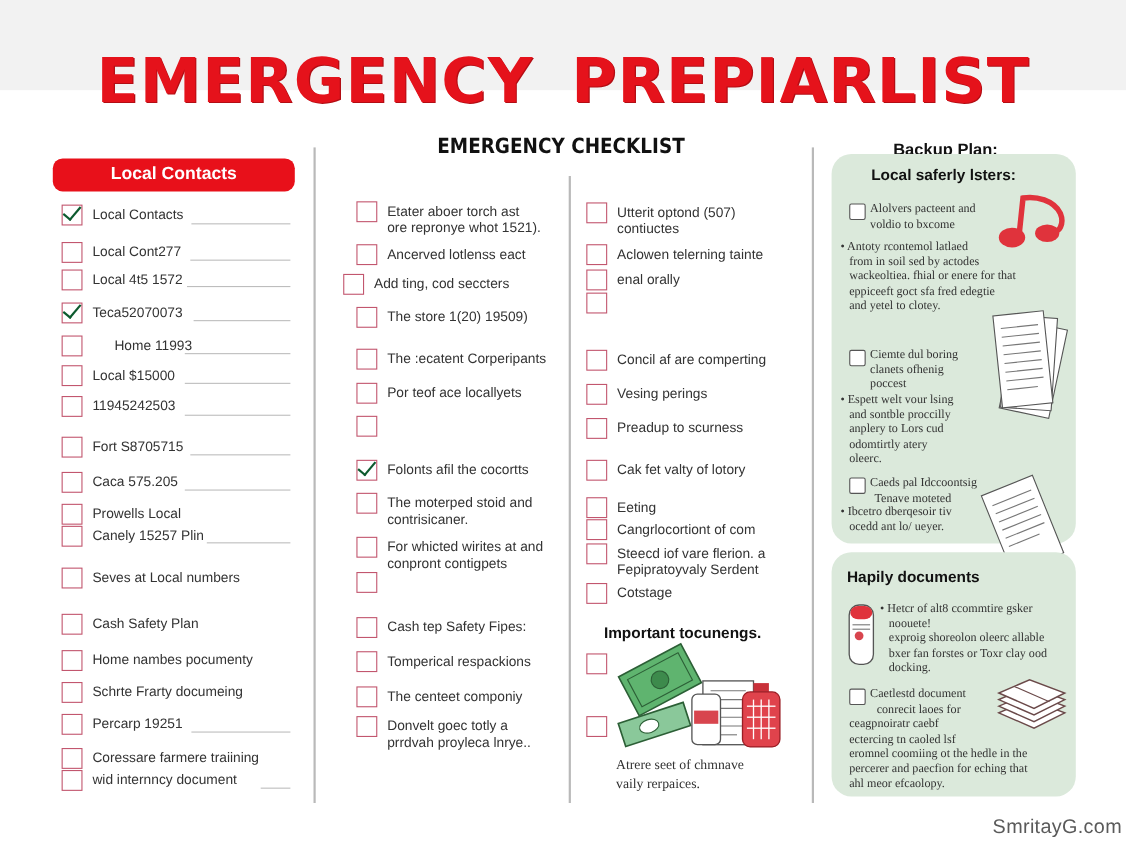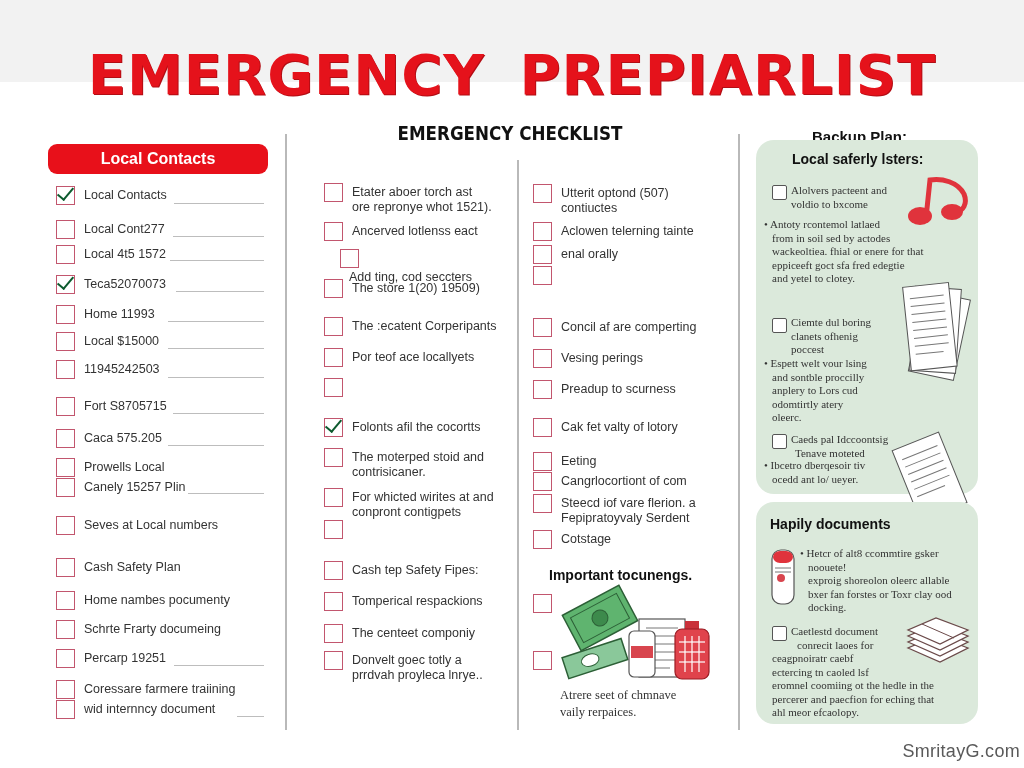--- a/index.html
+++ b/index.html
@@ -68,21 +68,21 @@
       <span class="lbl">Local 4t5 1572</span>
     </div>
   <div class="line" style="left:170px;top:260px;width:94px;"></div>
 
   <div class="item" style="left:56px;top:275px;">
       <span class="cb checked"></span>
       <span class="lbl">Teca52070073</span>
     </div>
   <div class="line" style="left:176px;top:291px;width:88px;"></div>
 
-  <div class="item" style="left:56px;top:305px;">
+  <div class="item" style="left:56px;top:305px;gap:20px;">
       <span class="cb"></span>
       <span class="lbl">Home 11993</span>
     </div>
   <div class="line" style="left:168px;top:321px;width:96px;"></div>
 
   <div class="item" style="left:56px;top:332px;">
       <span class="cb"></span>
       <span class="lbl">Local $15000</span>
     </div>
   <div class="line" style="left:168px;top:348px;width:96px;"></div>
@@ -163,21 +163,21 @@
         <div>Etater aboer torch ast</div>
         <div>ore repronye whot 1521).</div>
       </span>
     </div>
     <div class="item" style="left: 324px; top: 222px;">
       <span class="cb"></span>
       <span class="lbl">
         <div>Ancerved lotlenss eact</div>
       </span>
     </div>
-    <div class="item" style="left: 340px; top: 249px; flex-direction: column;">
+    <div class="item" style="left: 312px; top: 249px;">
       <span class="cb"></span>
       <span class="lbl">
         <div>Add ting, cod seccters</div>
       </span>
     </div>
     <div class="item" style="left: 324px; top: 279px;">
       <span class="cb"></span>
       <span class="lbl">
         <div>The store 1(20) 19509)</div>
       </span>

